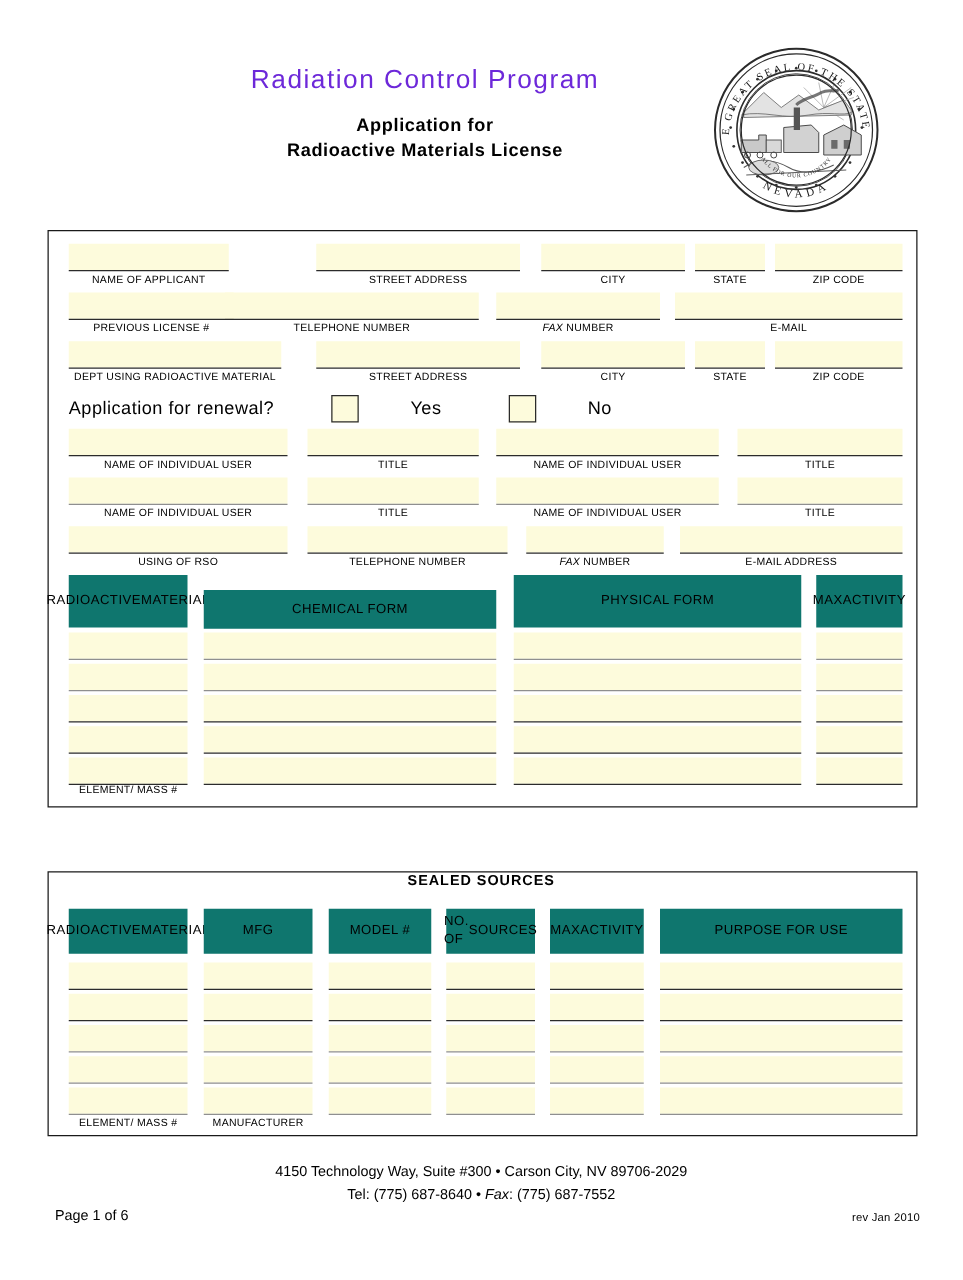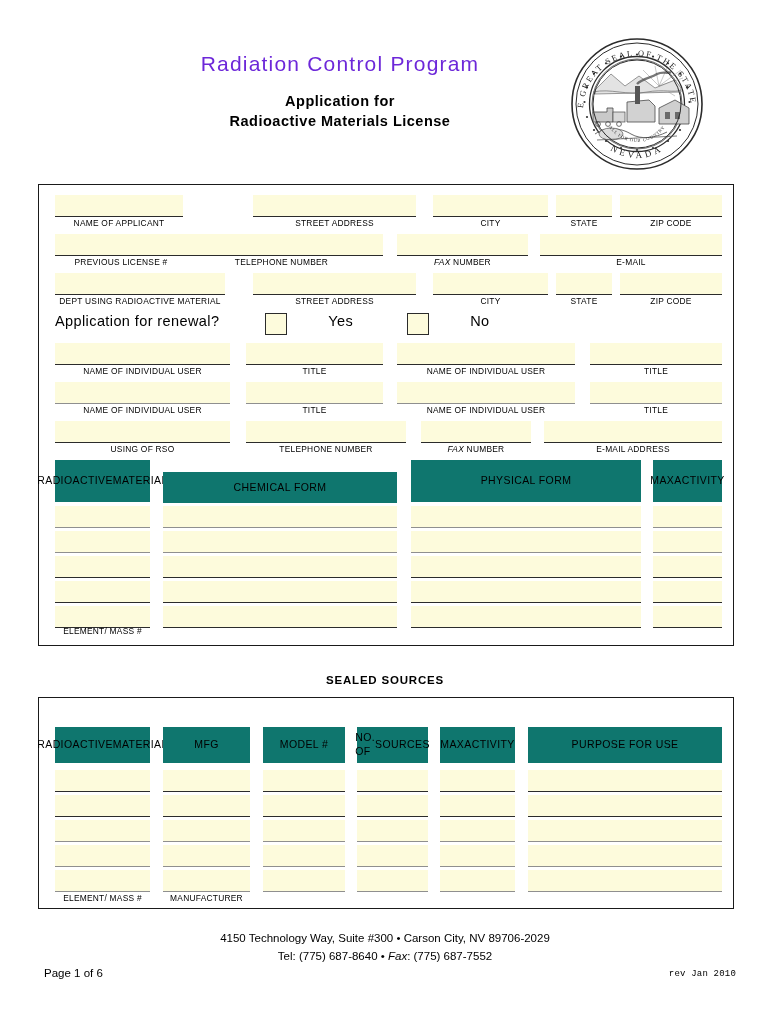--- a/index.html
+++ b/index.html
@@ -144,20 +144,21 @@
     text-align: center;
   }
 
   
   .renewal-row {
     position: absolute;
     left: 55px;
     top: 313px;
     height: 28px;
     display: flex;
+    align-items: center;
     gap: 32px;
   }
   .renewal-label {
     font-size: 14.5px;
     letter-spacing: 0.4px;
     margin-right: 14px;
   }
   .checkbox {
     width: 22px;
     height: 22px;
@@ -194,21 +195,20 @@
   .page-num {
     position: absolute;
     left: 44px; top: 37px;
     font-size: 11.5px;
   }
   .rev {
     position: absolute;
     right: 34px; top: 39px;
     font-size: 9px;
     letter-spacing: 0.2px;
-    font-family: Liberation Mono, monospace;
   }
 </style>
 </head>
 <body>
 
 <div class="header">
   <div class="title-block">
     <div class="main-title">Radiation Control Program</div>
     <div class="sub-title">
       <div>Application for</div>
@@ -532,21 +532,21 @@
       <div class="rule"></div>
     </div>
     <div class="cell" style="left: 653px; top: 606px; width: 69px;">
       <input class="inp" style="">
       <div class="rule"></div>
     </div>
   </div>
 <div class="sub-cap" style="left:55px; top:626px; width:95px;">ELEMENT/ MASS #</div>
 
 <div class="form-box" id="box-sealed"></div>
-<div class="section-title" style="left:0; top:674px;">SEALED SOURCES</div>
+<div class="section-title" style="left:0; top:699px;">SEALED SOURCES</div>
 
 <div class="thead" style="left:55px; top:727px; width:95px; height:36px;">
     <span>RADIOACTIVE</span>
     <br>
     <span>MATERIAL</span>
   </div>
 <div class="thead" style="left:163px; top:727px; width:87px; height:36px;">MFG</div>
 <div class="thead" style="left:263px; top:727px; width:82px; height:36px;">MODEL #</div>
 <div class="thead" style="left:357px; top:727px; width:71px; height:36px;">
     <span>NO. OF</span>

